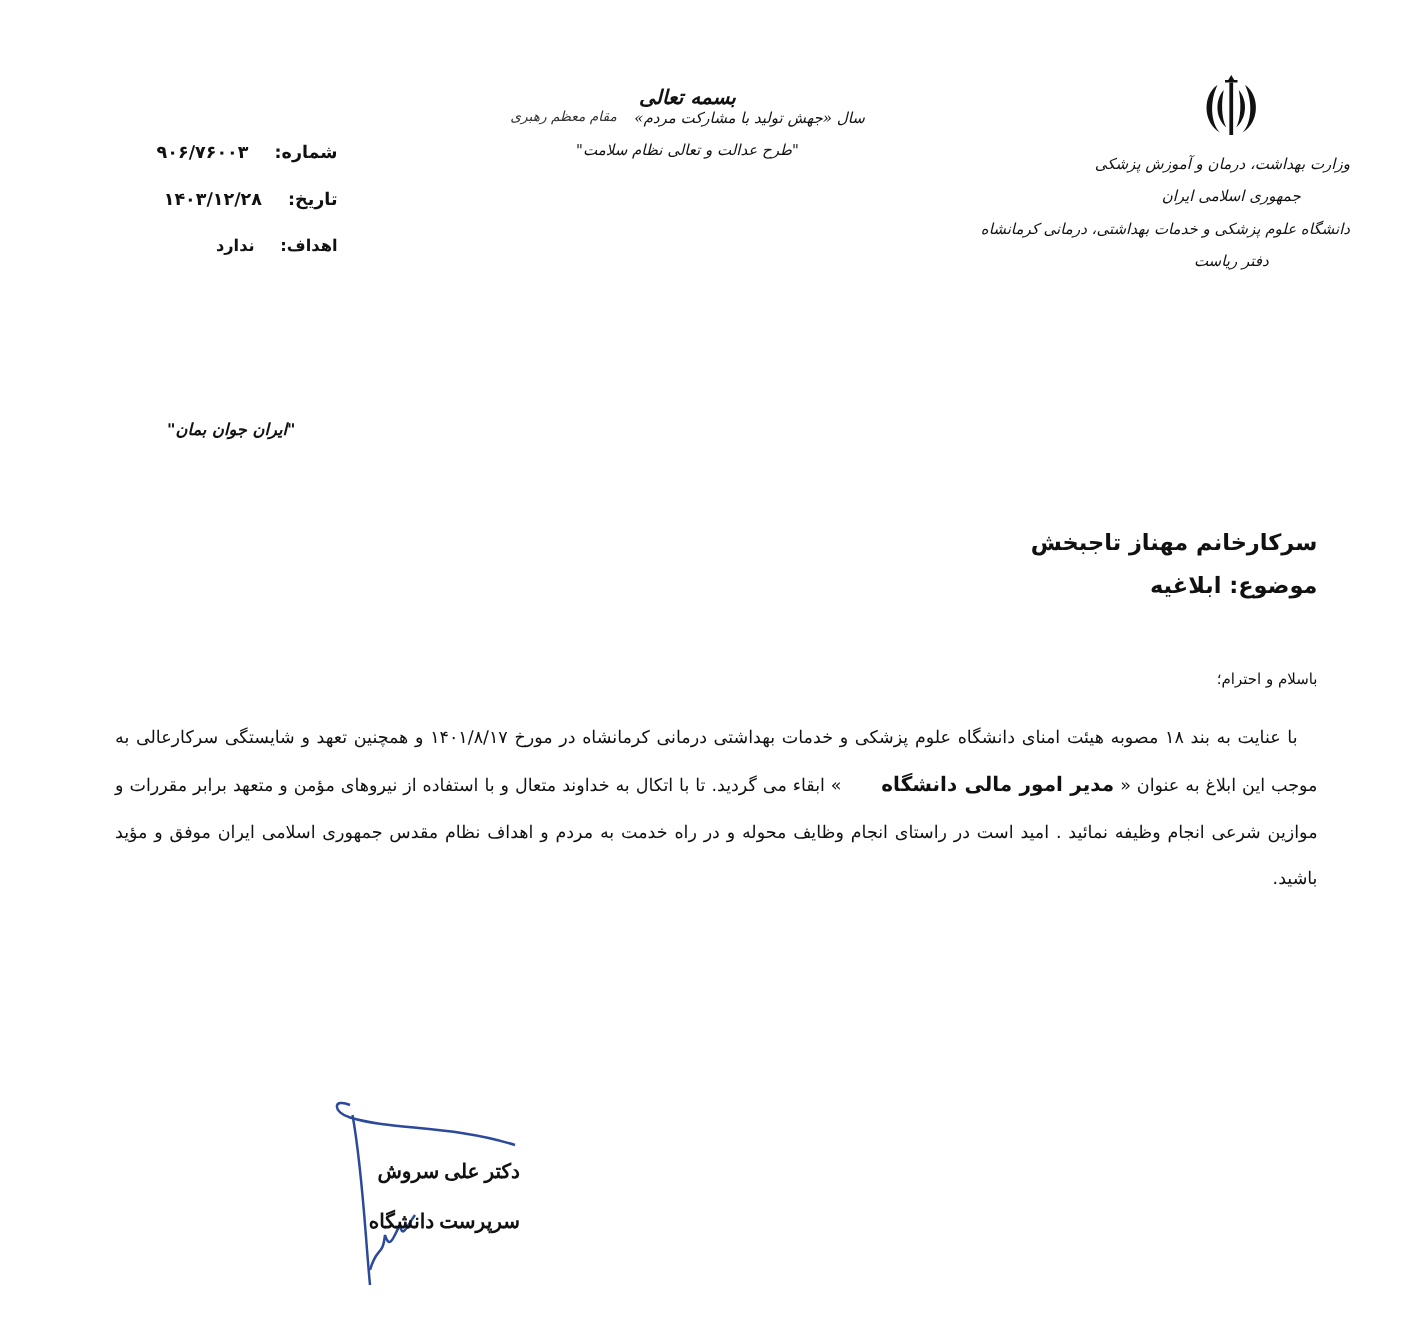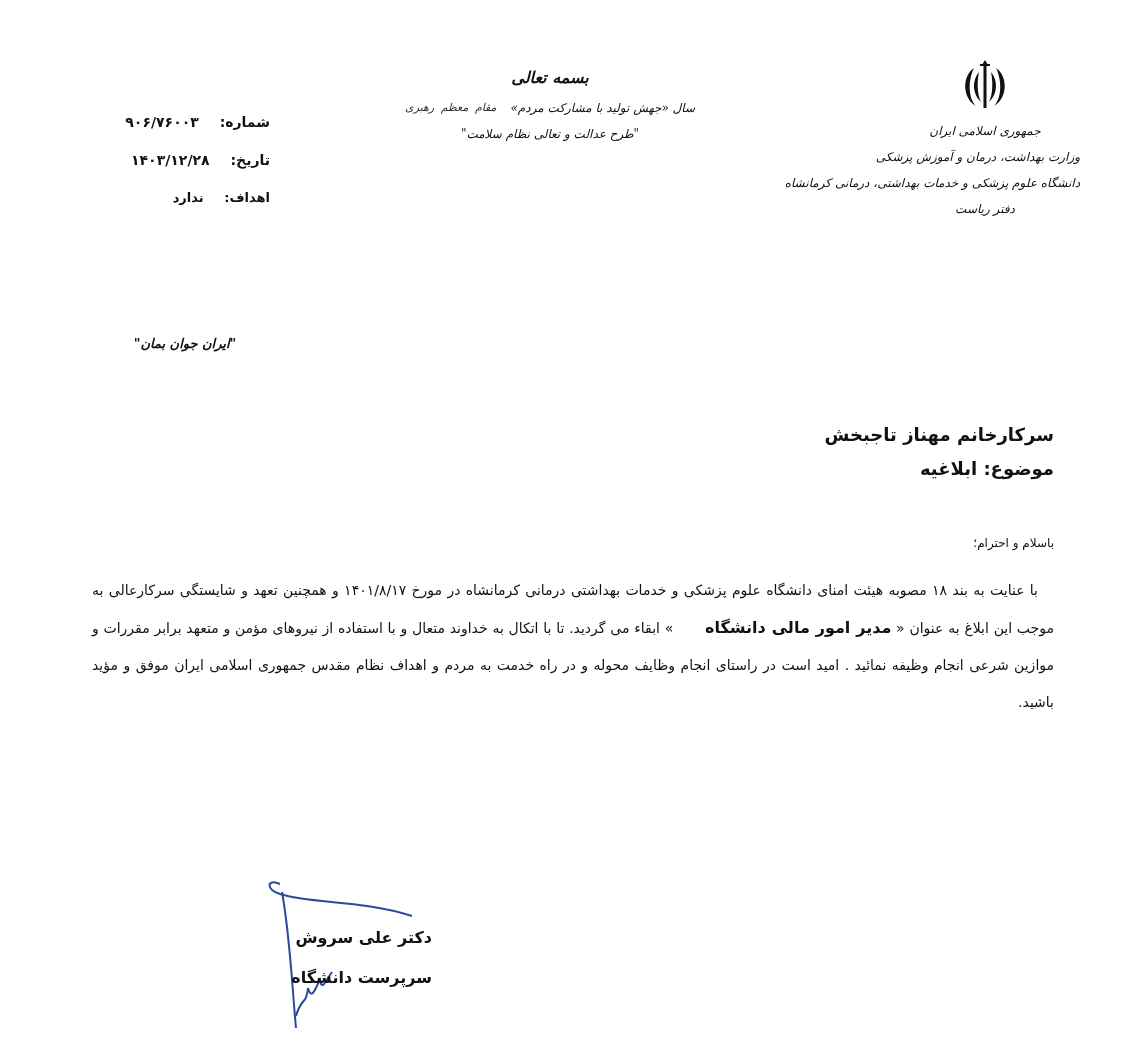--- a/index.html
+++ b/index.html
@@ -37,28 +37,28 @@
 
     
     .center-block {
       left: 400px; top: 68px; width: 300px; text-align: center;
     }
     .bismillah {
       font-family: "DejaVu Serif", serif;
       font-style: italic;
       font-weight: bold;
       font-size: 16px;
-      margin-bottom: 14px;
+      margin-bottom: 0;
     }
     .slogan-row {
       display: flex; justify-content: center; gap: 14px;
       font-family: "DejaVu Serif", serif; font-style: italic;
       font-size: 12px; margin-bottom: 12px; white-space: nowrap;
     }
-    .slogan-small { font-size: 11px; color: #333; font-family: Liberation Mono, monospace; }
+    .slogan-small { font-size: 11px; color: #333; }
     .plan-line {
       font-family: "DejaVu Serif", serif; font-style: italic; font-size: 12px;
     }
 
     
     .meta-block {
       left: 110px; top: 114px; width: 160px;
       font-family: "DejaVu Sans", sans-serif; font-weight: bold;
       font-size: 14px;
     }
@@ -93,41 +93,42 @@
       font-size: 14px; line-height: 37px;
       text-indent: 16px;
     }
     .body-text .bold-title { font-weight: bold; font-size: 16px; margin-left: 27px; }
 
     
     .signature-svg {
       left: 262px; top: 876px; width: 160px; height: 160px;
     }
     .signer-block {
-      left: 286px; top: 918px; width: 146px;
+      left: 270px; top: 918px; width: 146px;
       direction: rtl; 
       font-weight: bold; font-size: 16px; line-height: 40px;
       white-space: nowrap;
+      font-family: Liberation Serif, serif;
     }
   </style>
 </head>
 <body>
 
 <div class="abs emblem-block">
   <svg class="emblem" viewBox="0 0 50 56">
     <path d="M14 10 C2 18 2 40 16 48 C8 40 8 22 14 10 Z" fill="#111"></path>
     <path d="M36 10 C48 18 48 40 34 48 C42 40 42 22 36 10 Z" fill="#111"></path>
     <path d="M19 14 C12 22 12 36 21 44 C17 36 17 24 19 14 Z" fill="#111"></path>
     <path d="M31 14 C38 22 38 36 29 44 C33 36 33 24 31 14 Z" fill="#111"></path>
     <rect x="23.5" y="8" width="3" height="42" fill="#111"></rect>
     <path d="M25 2 L22 7 L28 7 Z" fill="#111"></path>
     <rect x="20" y="6" width="10" height="2" fill="#111"></rect>
   </svg>
+  <div class="emblem-line rtl">وزارت بهداشت، درمان و آموزش پزشکی</div>
   <div class="emblem-line rtl">جمهوری اسلامی ایران</div>
-  <div class="emblem-line rtl">وزارت بهداشت، درمان و آموزش پزشکی</div>
   <div class="emblem-line rtl">دانشگاه علوم پزشکی و خدمات بهداشتی، درمانی کرمانشاه</div>
   <div class="emblem-line rtl">دفتر ریاست</div>
 </div>
 
 <div class="abs center-block">
   <div class="bismillah rtl">بسمه تعالی</div>
   <div class="slogan-row rtl">
     <span>سال «جهش تولید با مشارکت مردم»</span>
     <span class="slogan-small">مقام معظم رهبری</span>
   </div>

